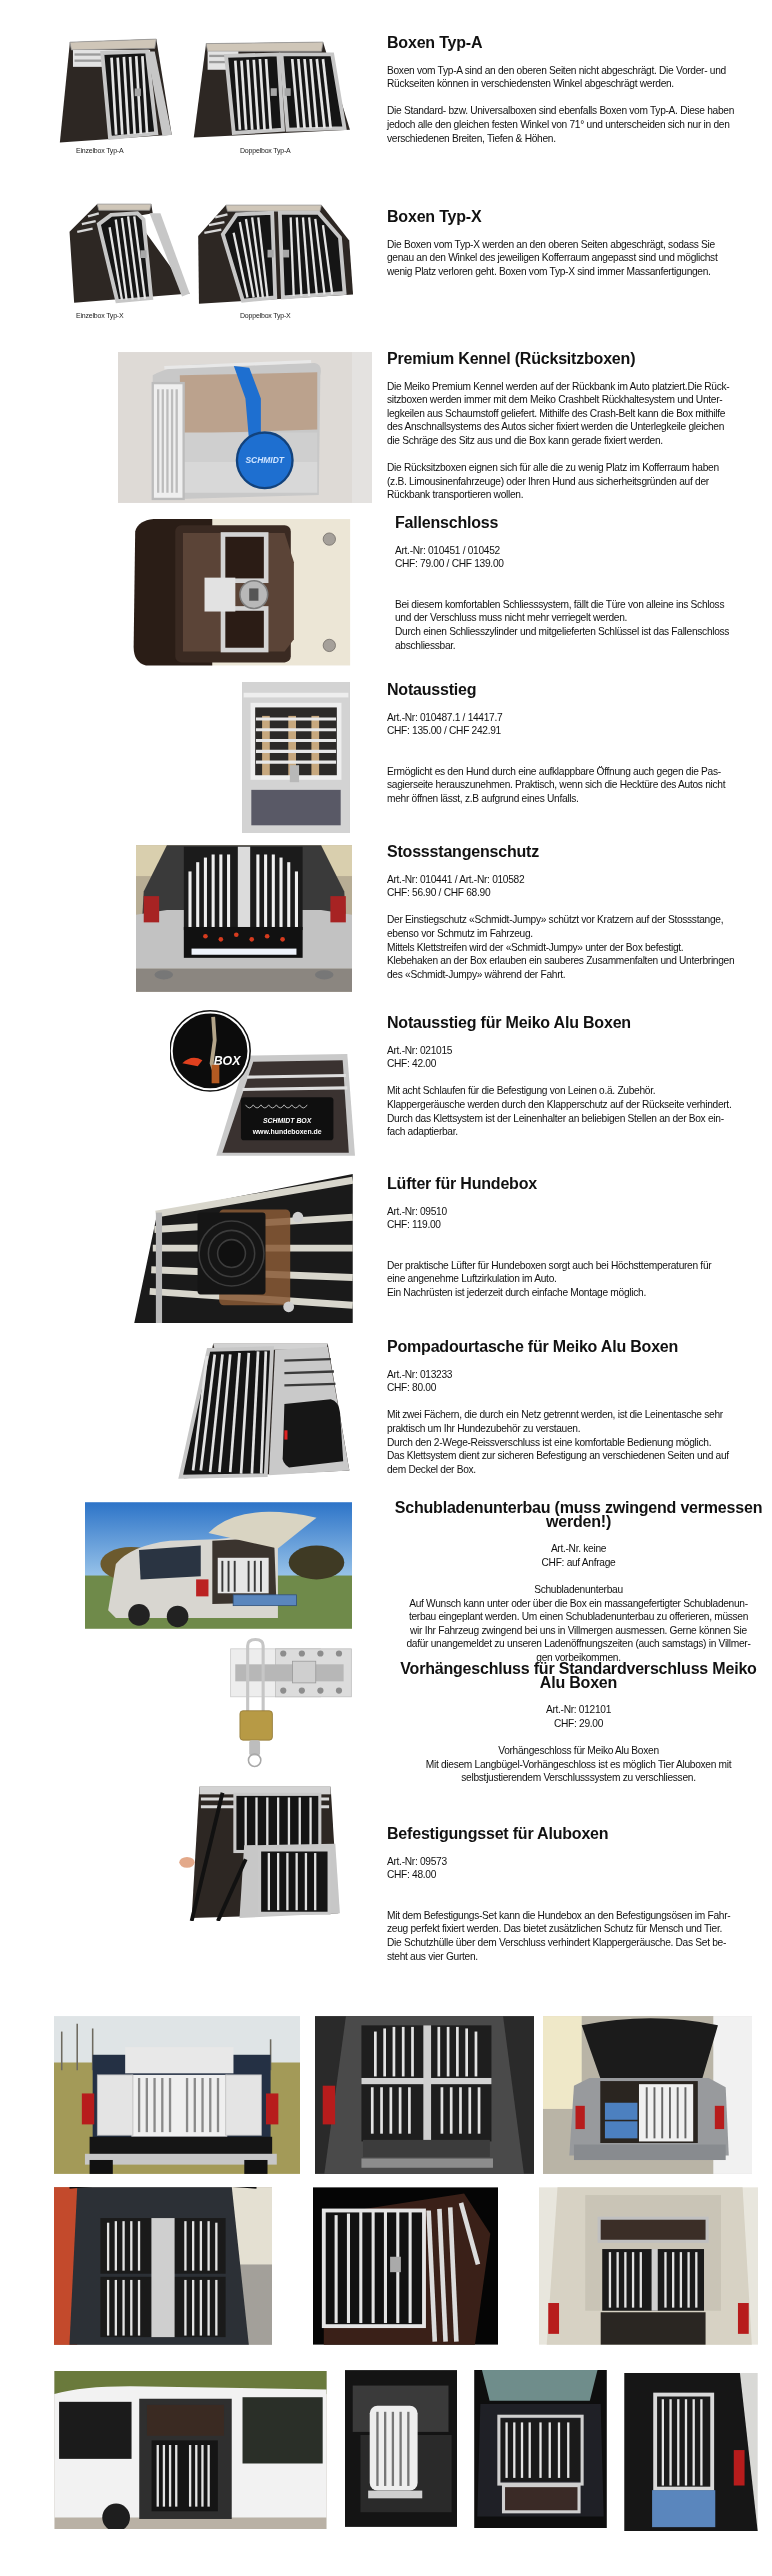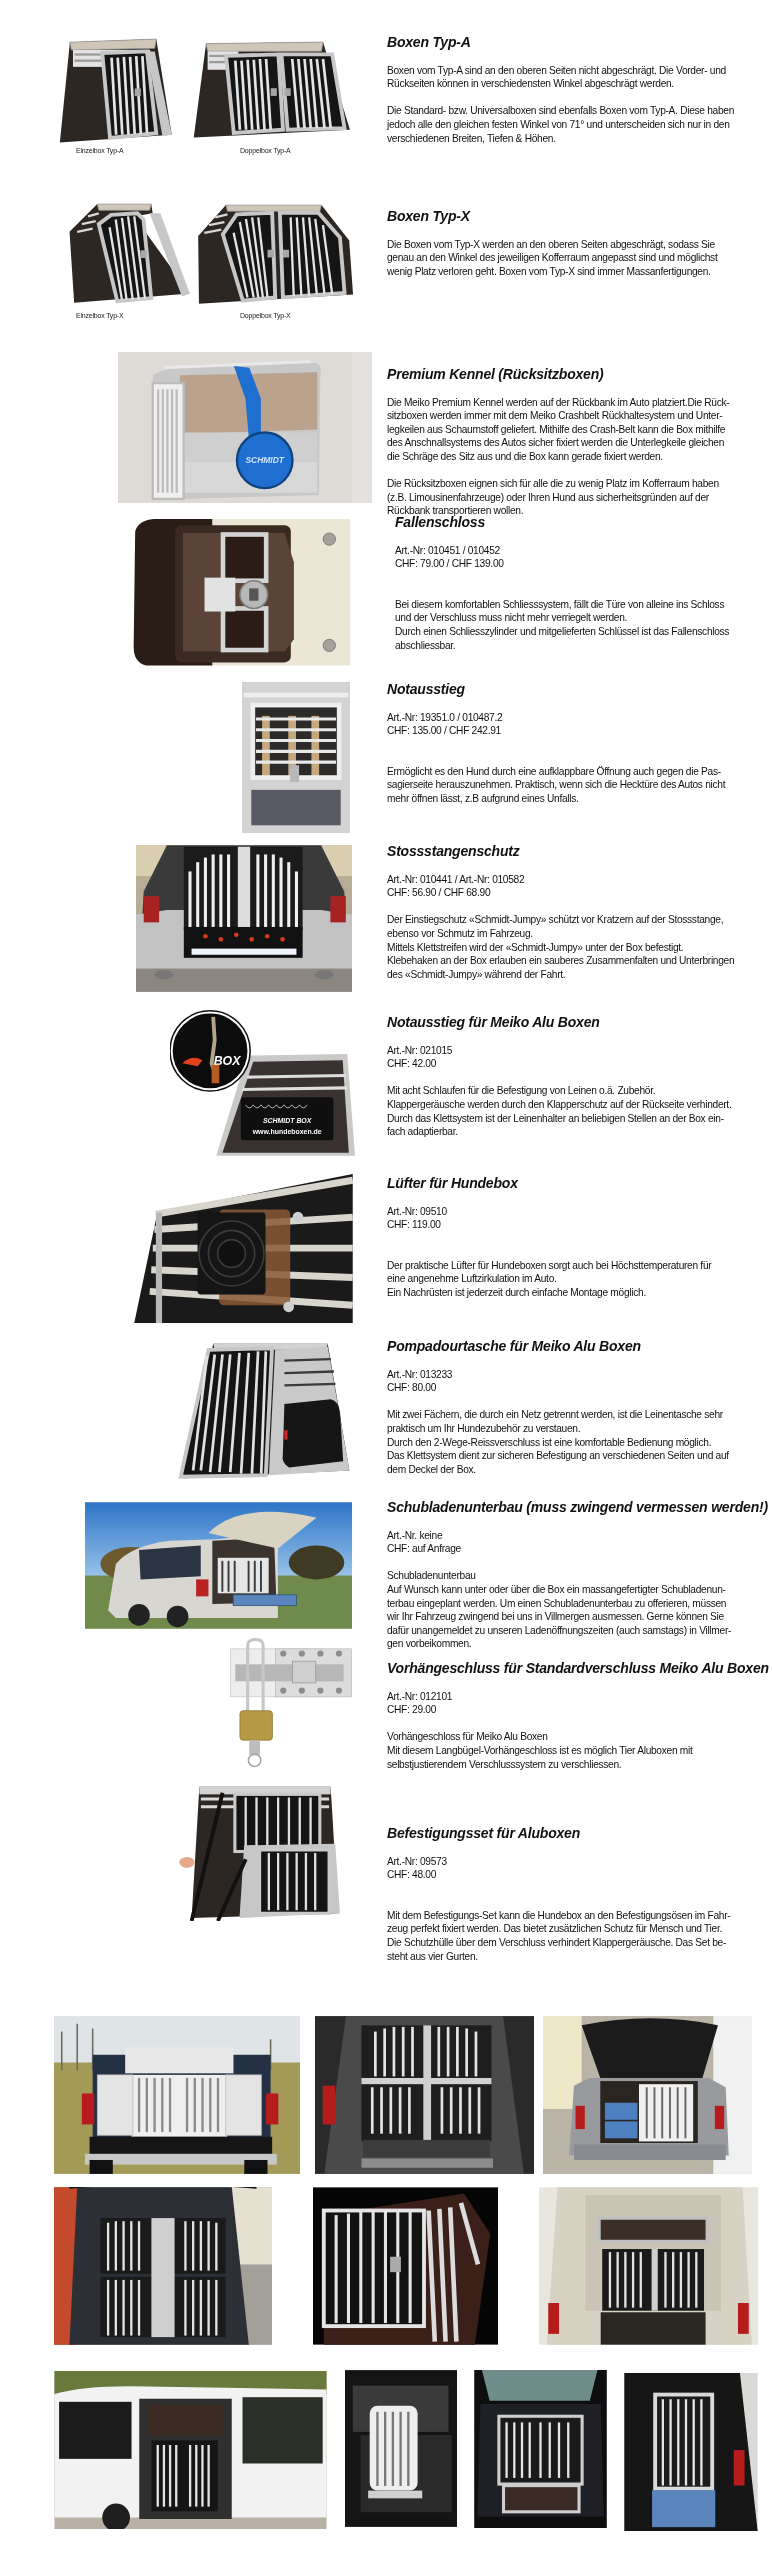--- a/index.html
+++ b/index.html
@@ -8,22 +8,22 @@
     width: 773px;
     height: 2576px;
     position: relative;
     font-family: "Liberation Sans", sans-serif;
     color: #111111;
     overflow: hidden;
   }
 
   
   .tblock { position: absolute; left: 387px; width: 379px; font-size: 10.2px; line-height: 13.6px; letter-spacing: -0.3px; }
-  .tblock.wide { left: 387px; width: 383px; }
-  .ttitle { font-weight: bold; font-style: italic; font-size: 14px; letter-spacing: -0.2px; margin-bottom: 14px; }
+  .tblock.wide { left: 387px; width: 383px; text-align: center; }
+  .ttitle { font-weight: bold; font-size: 16px; letter-spacing: -0.2px; margin-bottom: 14px; }
   .tline { white-space: nowrap; }
   .gap { height: 13.6px; }
   .gap2 { height: 27px; }
 
   .caption { position: absolute; font-size: 7px; letter-spacing: -0.2px; color: #222; }
 
   
   .photo { position: absolute; overflow: hidden; }
 
   
@@ -180,21 +180,21 @@
         <line x1="64" y1="48" x2="64" y2="182"></line>
           <line x1="70" y1="48" x2="70" y2="182"></line>
           <line x1="76" y1="48" x2="76" y2="182"></line>
       </g>
       <path d="M150,18 L170,20 L185,60 L185,120 L170,118 L165,60 Z" fill="#1e6fd0"></path>
       <circle cx="190" cy="140" r="36" fill="#1e6fd0" stroke="#12427c" stroke-width="3"></circle>
       <text x="190" y="144" text-anchor="middle" font-family="Liberation Sans, sans-serif" font-size="11" font-weight="bold" font-style="italic" fill="#cfe4ff">SCHMIDT</text>
     </svg>
   </div>
 
-  <div class="tblock" style="top:368px;">
+  <div class="tblock" style="top:352px;">
     <div class="ttitle">Premium Kennel (Rücksitzboxen)</div>
     <div class="tline">Die Meiko Premium Kennel werden auf der Rückbank im Auto platziert.Die Rück-</div>
     <div class="tline">sitzboxen werden immer mit dem Meiko Crashbelt Rückhaltesystem und Unter-</div>
     <div class="tline">legkeilen aus Schaumstoff geliefert. Mithilfe des Crash-Belt kann die Box mithilfe</div>
     <div class="tline">des Anschnallsystems des Autos sicher fixiert werden die Unterlegkeile gleichen</div>
     <div class="tline">die Schräge des Sitz aus und die Box kann gerade fixiert werden.</div>
     <div class="gap"></div>
     <div class="tline">Die Rücksitzboxen eignen sich für alle die zu wenig Platz im Kofferraum haben</div>
     <div class="tline">(z.B. Limousinenfahrzeuge) oder Ihren Hund aus sicherheitsgründen auf der</div>
     <div class="tline">Rückbank transportieren wollen.</div>
@@ -247,21 +247,21 @@
         <line x1="18" y1="76" x2="122" y2="76"></line>
           <line x1="18" y1="90" x2="122" y2="90"></line>
           <line x1="18" y1="104" x2="122" y2="104"></line>
       </g>
       <rect x="62" y="108" width="12" height="22" fill="#b8b8b8"></rect>
       <rect x="12" y="140" width="116" height="46" fill="#595966"></rect>
     </svg>
   </div>
   <div class="tblock" style="top:683px;">
     <div class="ttitle">Notausstieg</div>
-    <div class="tline">Art.-Nr: 19351.0 / 010487.2</div>
+    <div class="tline">Art.-Nr: 010487.1 / 14417.7</div>
     <div class="tline">CHF: 135.00 / CHF 242.91</div>
     <div class="gap2"></div>
     <div class="tline">Ermöglicht es den Hund durch eine aufklappbare Öffnung auch gegen die Pas-</div>
     <div class="tline">sagierseite herauszunehmen. Praktisch, wenn sich die Hecktüre des Autos nicht</div>
     <div class="tline">mehr öffnen lässt, z.B aufgrund eines Unfalls.</div>
   </div>
 </section>
 
 <section>
   <div class="photo" style="left:136px;top:845px;width:216px;height:147px;">

